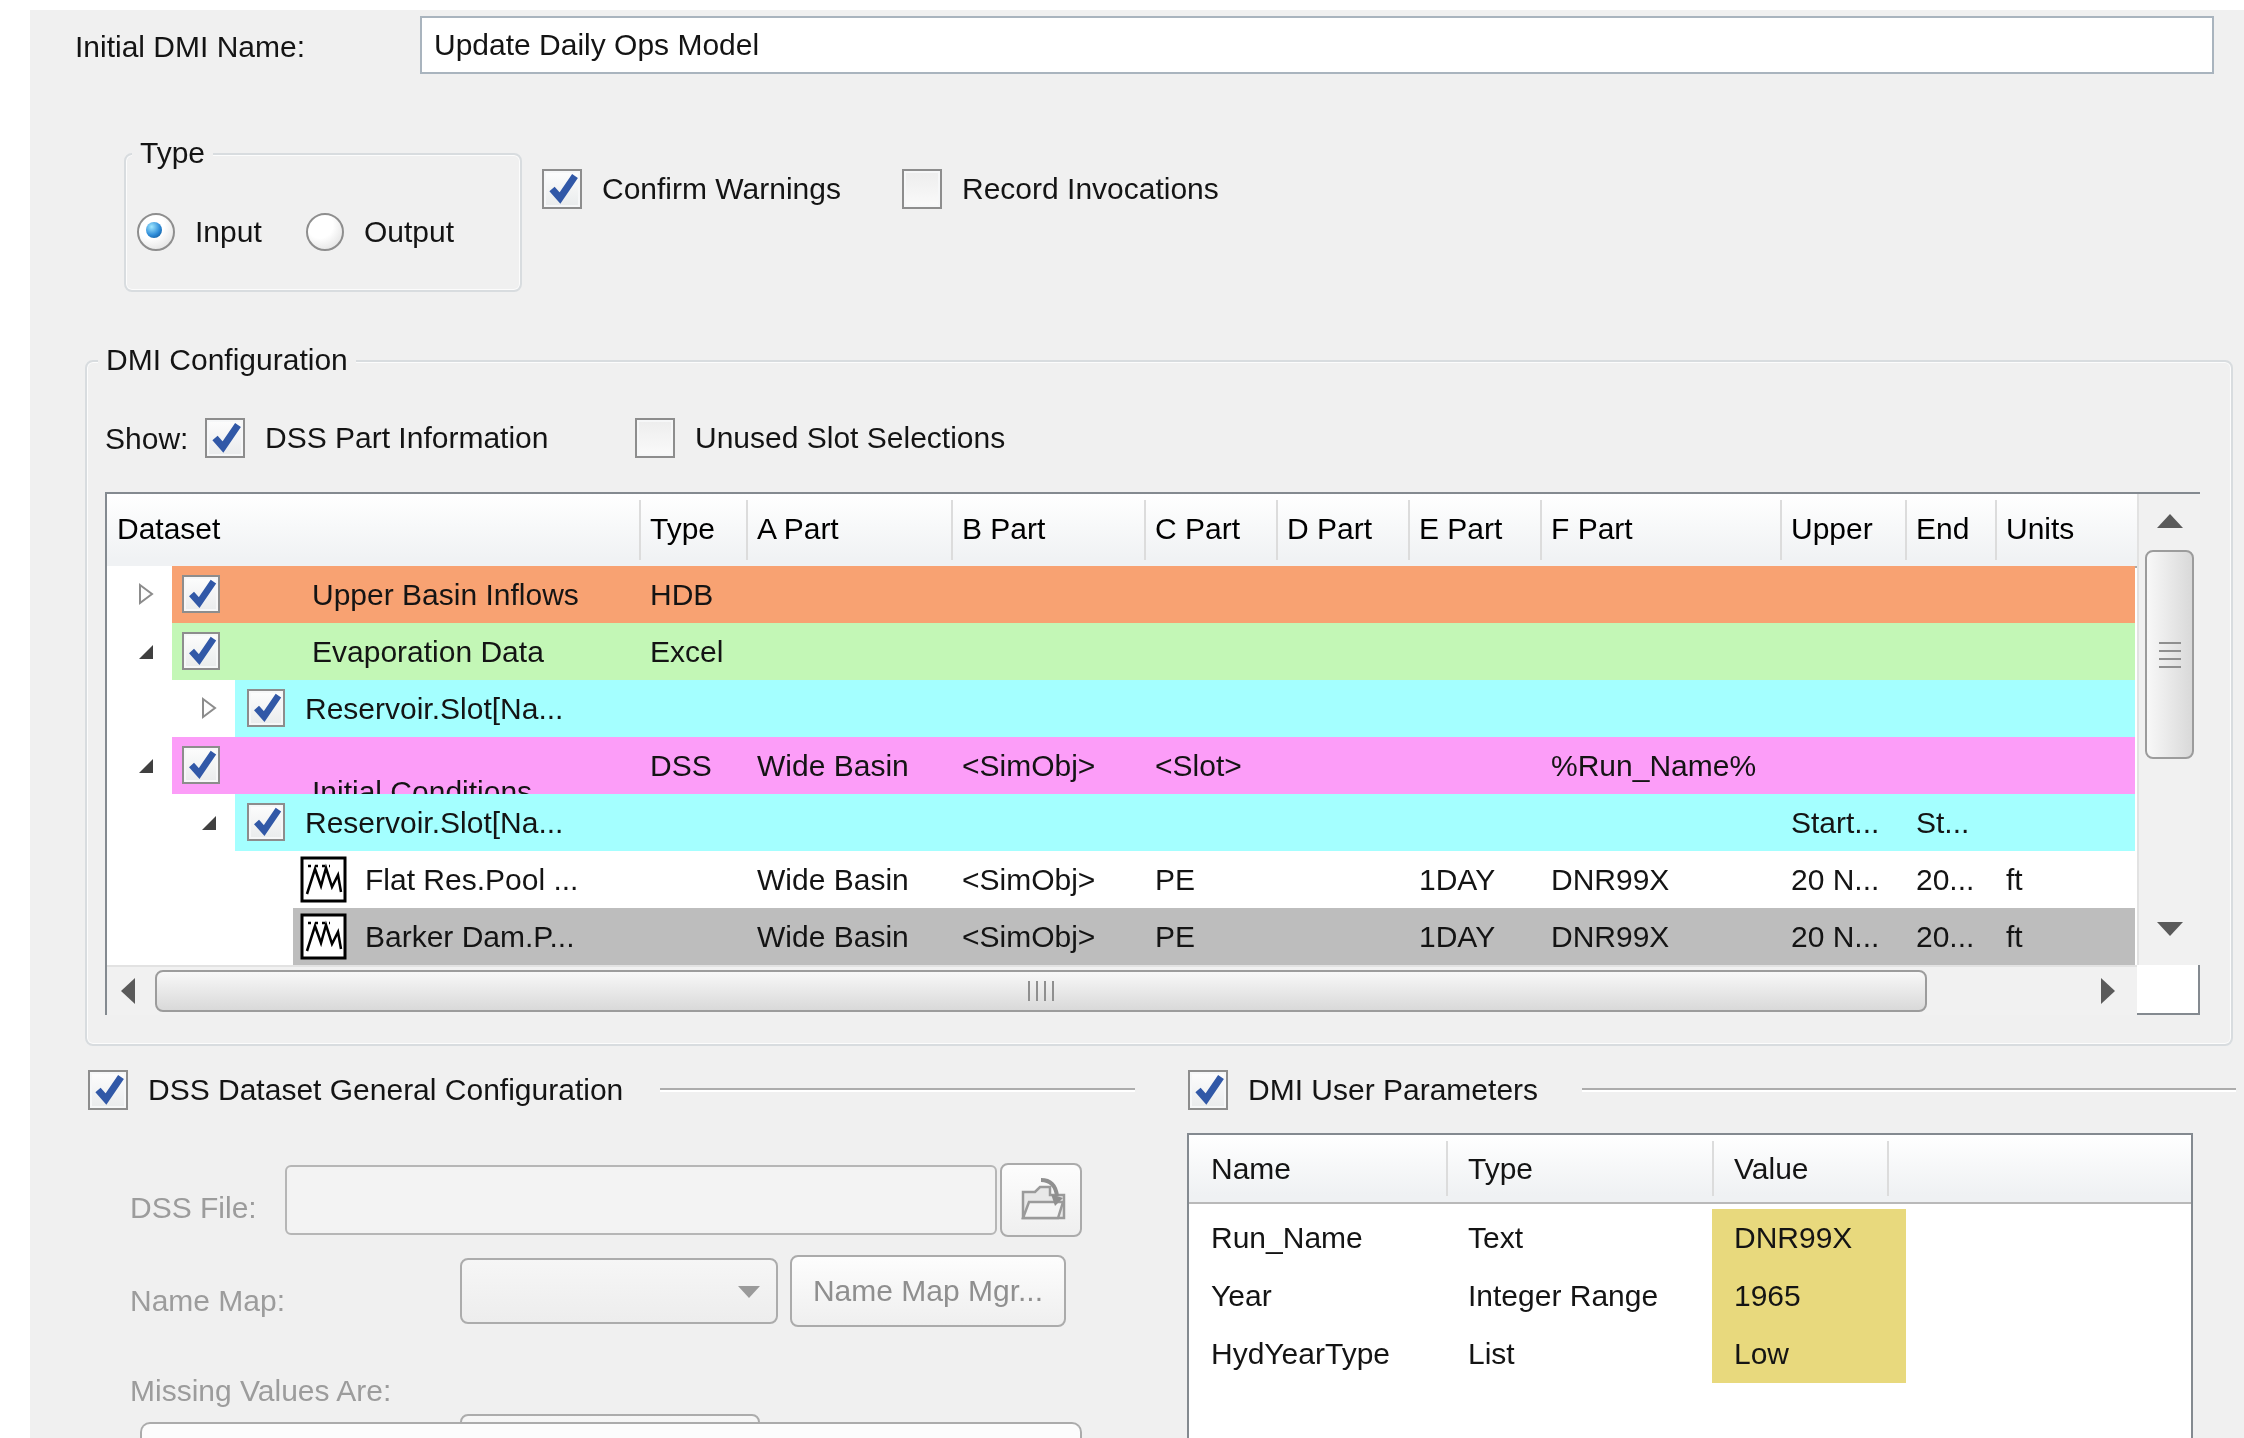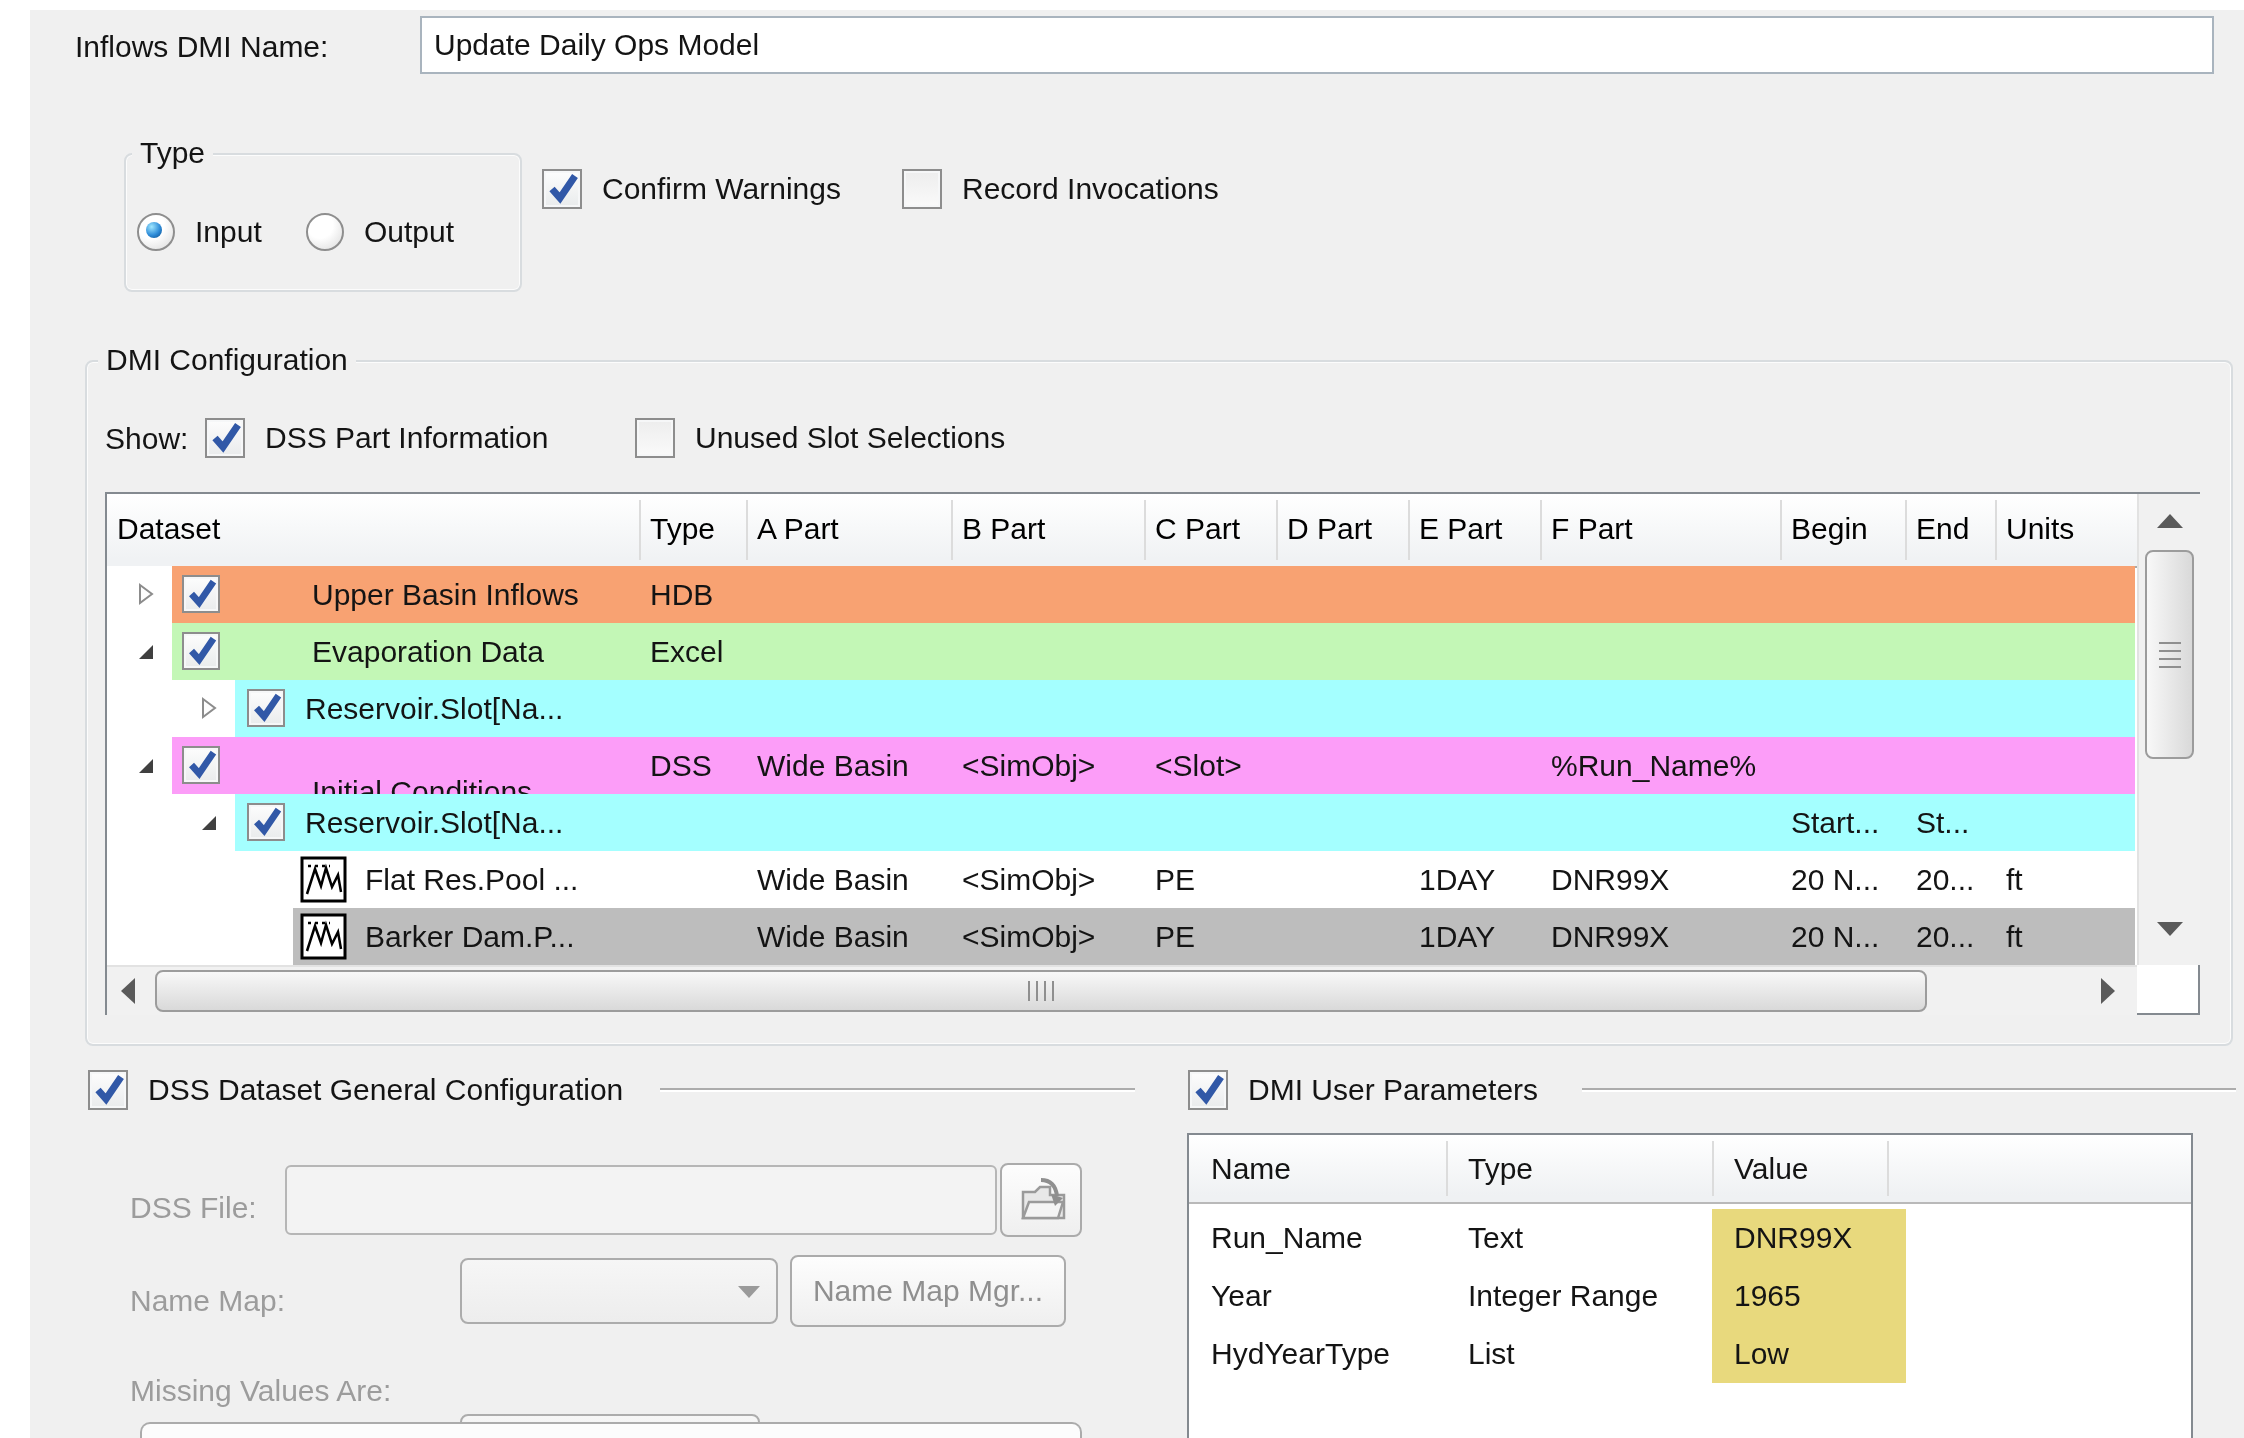--- a/index.html
+++ b/index.html
@@ -55,21 +55,21 @@
   .pthead{position:absolute;left:0;top:0;right:0;height:67px;background:linear-gradient(#FFFFFF,#EFF1F3 90%);
           border-bottom:2px solid #B9B9B9;box-shadow:0 2px 0 #FFFFFF;}
   .pcell{position:absolute;line-height:58px;white-space:nowrap;}
   .pdiv{position:absolute;top:6px;height:55px;width:2px;background:#DCDCDC;}
 </style>
 </head>
 <body>
 
 <div class="dialog">
 
-  <div class="abs" style="left:45px;top:20px;">Inflows DMI Name:</div>
+  <div class="abs" style="left:45px;top:20px;">Initial DMI Name:</div>
   <div class="abs textfield" style="left:390px;top:6px;width:1778px;height:54px;">
     <span>Update Daily Ops Model</span>
   </div>
 
   <div class="abs gbox" style="left:94px;top:143px;width:394px;height:135px;"></div>
   <div class="gbox-label abs" style="left:102px;top:127px;">Type</div>
   <div class="abs chkrow" style="left:107px;top:203px;">
     <span class="radio">
         <span class="dot"></span>
       </span>
@@ -114,21 +114,21 @@
 
     <div class="thead">
       <span class="hcell" style="left:10px;">Dataset</span>
       <span class="hcell" style="left:543px;">Type</span>
       <span class="hcell" style="left:650px;">A Part</span>
       <span class="hcell" style="left:855px;">B Part</span>
       <span class="hcell" style="left:1048px;">C Part</span>
       <span class="hcell" style="left:1180px;">D Part</span>
       <span class="hcell" style="left:1312px;">E Part</span>
       <span class="hcell" style="left:1444px;">F Part</span>
-      <span class="hcell" style="left:1684px;">Begin</span>
+      <span class="hcell" style="left:1684px;">Upper</span>
       <span class="hcell" style="left:1809px;">End</span>
       <span class="hcell" style="left:1899px;">Units</span>
       <span class="hdiv" style="left:532px;"></span>
         <span class="hdiv" style="left:639px;"></span>
       <span class="hdiv" style="left:844px;"></span>
         <span class="hdiv" style="left:1037px;"></span>
       <span class="hdiv" style="left:1169px;"></span>
         <span class="hdiv" style="left:1301px;"></span>
       <span class="hdiv" style="left:1433px;"></span>
         <span class="hdiv" style="left:1673px;"></span>

